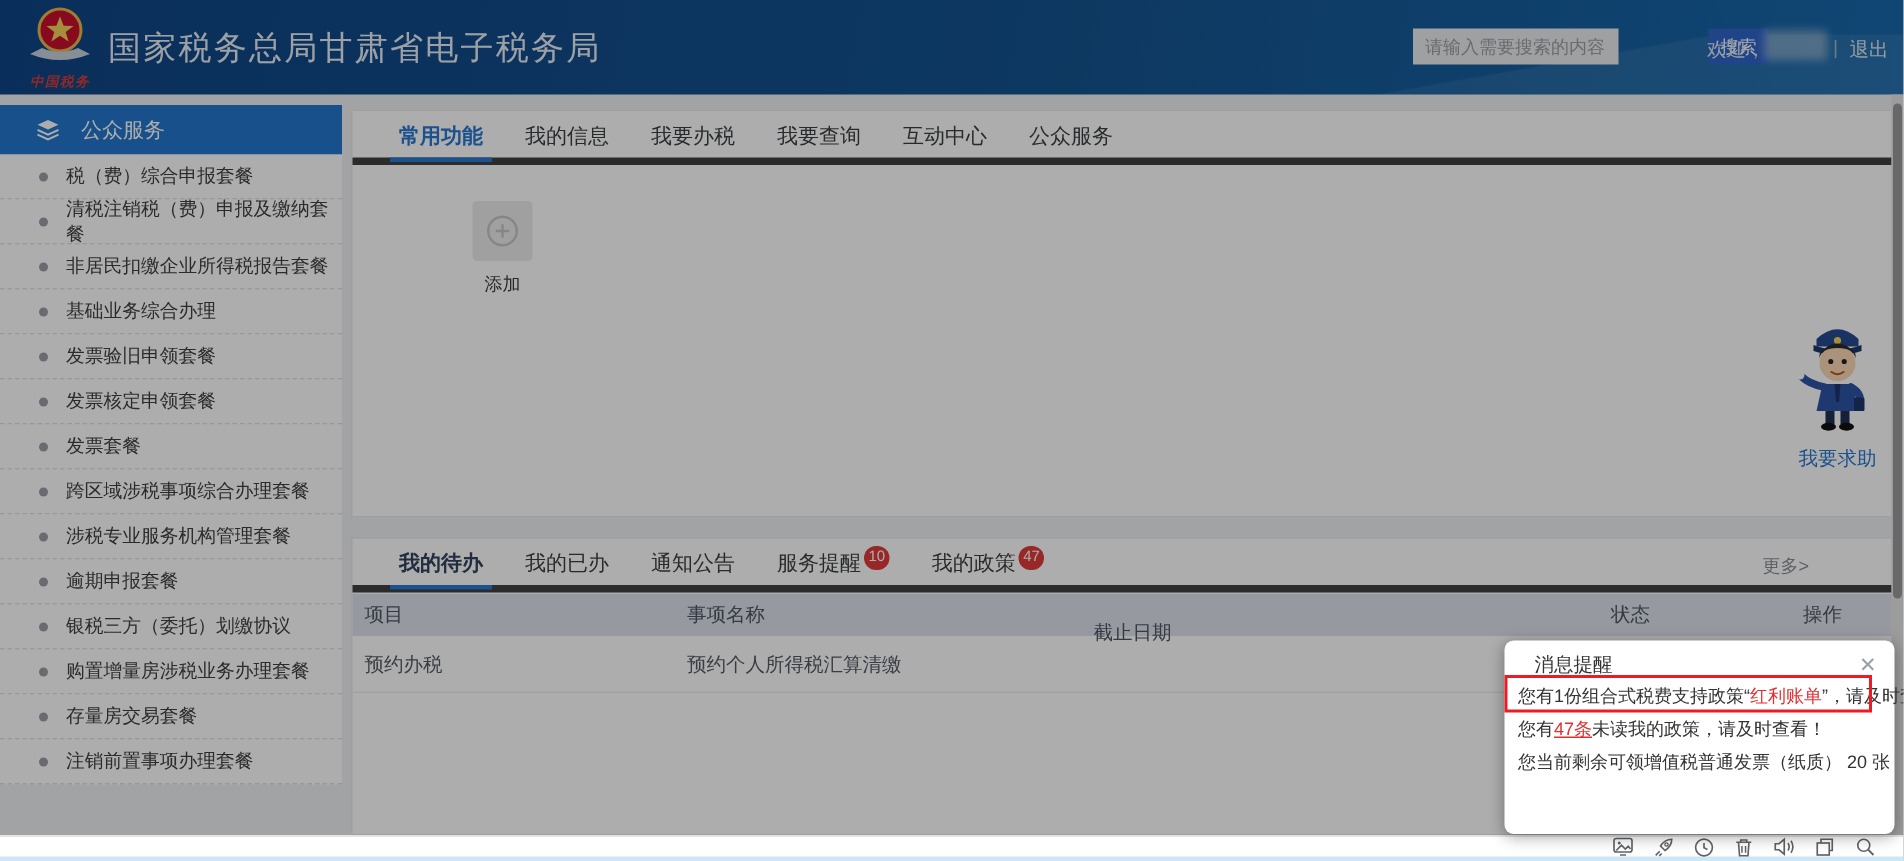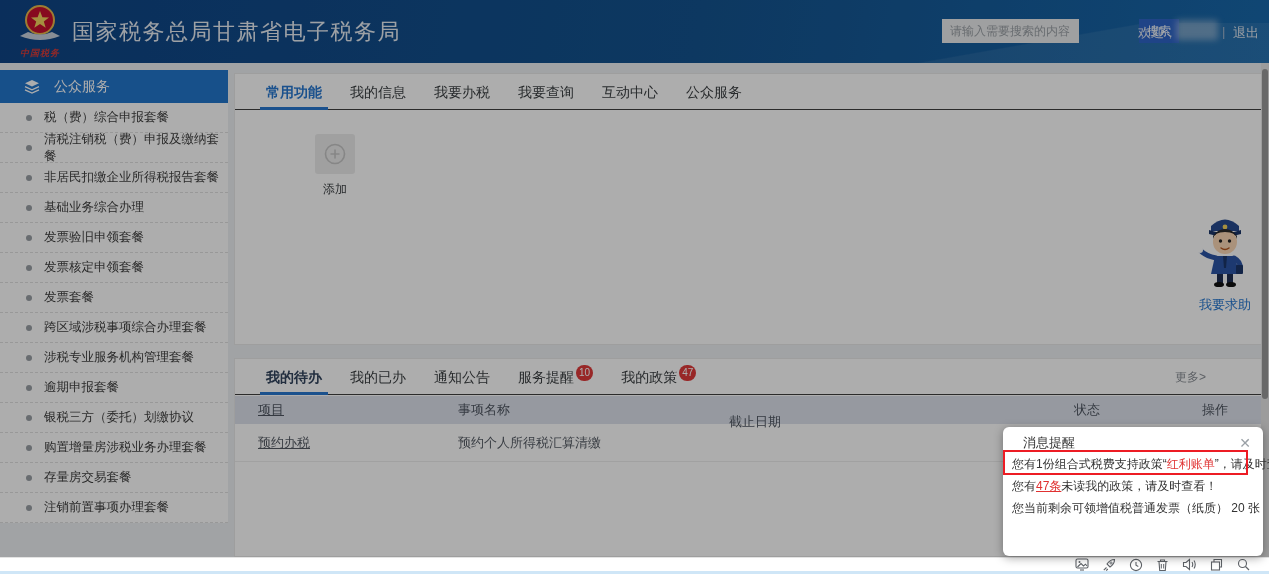--- a/index.html
+++ b/index.html
@@ -37,21 +37,21 @@
          font-size:12.5px; color:#404040; border-bottom:1px dashed #e0e0e0;
          position:relative; cursor:pointer; background:#fff; }
   .side-item .dot { position:absolute; left:26px; width:6px; height:6px; border-radius:50%;
          background:#9aa0a6; }
 
   
   .panel { position:absolute; background:#fff; border:1px solid #e9e9e9; }
   .top-panel { left:234px; top:73px; width:1028px; height:272px; }
   .bottom-panel { left:234px; top:358px; width:1028px; height:199px; }
 
-  .tabs { position:relative; height:36px; border-bottom:1px solid #404040;
+  .tabs { position:relative; height:36px; border-bottom:5px solid #404040;
          display:flex; align-items:center; padding-left:17px; }
   .tab { font-size:14px; color:#3c4043; padding:0 14px; height:36px; line-height:36px;
          cursor:pointer; position:relative; white-space:nowrap; }
   .tab.active { color:#2878d0; font-weight:bold; }
   .tab.active::after { content:""; position:absolute; left:8px; right:8px; bottom:0;
          height:3px; background:#2878d0; }
   .tab.active2 { color:#33455e; font-weight:bold; }
   .tab.active2::after { content:""; position:absolute; left:8px; right:8px; bottom:0;
          height:3px; background:#2878d0; }
   .badge { display:inline-block; min-width:16px; height:16px; border-radius:8px;
@@ -62,21 +62,21 @@
 
   .add-wrap { position:absolute; left:76px; top:60px; width:48px; text-align:center; cursor:pointer; }
   .add-tile { width:40px; height:40px; margin:0 auto; background:#ececec; border-radius:3px;
          display:flex; align-items:center; justify-content:center; }
   .add-label { font-size:12px; color:#3c4043; margin-top:7px; }
 
   .thead { position:absolute; left:0; top:37px; width:1026px; height:28px; background:#dde2ec; }
   .thead span, .trow span { position:absolute; top:0; font-size:13px; color:#4e5560; line-height:28px; white-space:nowrap; }
   .trow { position:absolute; left:0; top:65px; width:1026px; height:38px; border-bottom:1px solid #eeeeee; cursor:pointer; }
   .trow span { line-height:38px; color:#555b64; }
-  .c1 { left:23px;text-decoration:underline; } .c2 { left:223px; } .c3 { left:494px;margin-top:12px; } .c4 { left:839px; } .c5 { left:939px;margin-left:28px; }
+  .c1 { left:8px; } .c2 { left:223px; } .c3 { left:494px;margin-top:12px; } .c4 { left:839px; } .c5 { left:939px;margin-left:28px; }
 
   
   .scrollbar { position:absolute; right:0; top:63px; width:8px; height:494px; background:#e6e6e6; }
   .scrollbar .thumb { position:absolute; top:6px; left:1px; width:6px; height:330px;
          background:#9a9a9a; border-radius:3px; }
 
   
   .helper { position:absolute; left:1194px; top:210px; width:62px; text-align:center; cursor:pointer; }
   .helper-label { font-size:13px; color:#2878d0; margin-top:4px; white-space:nowrap; }
 

